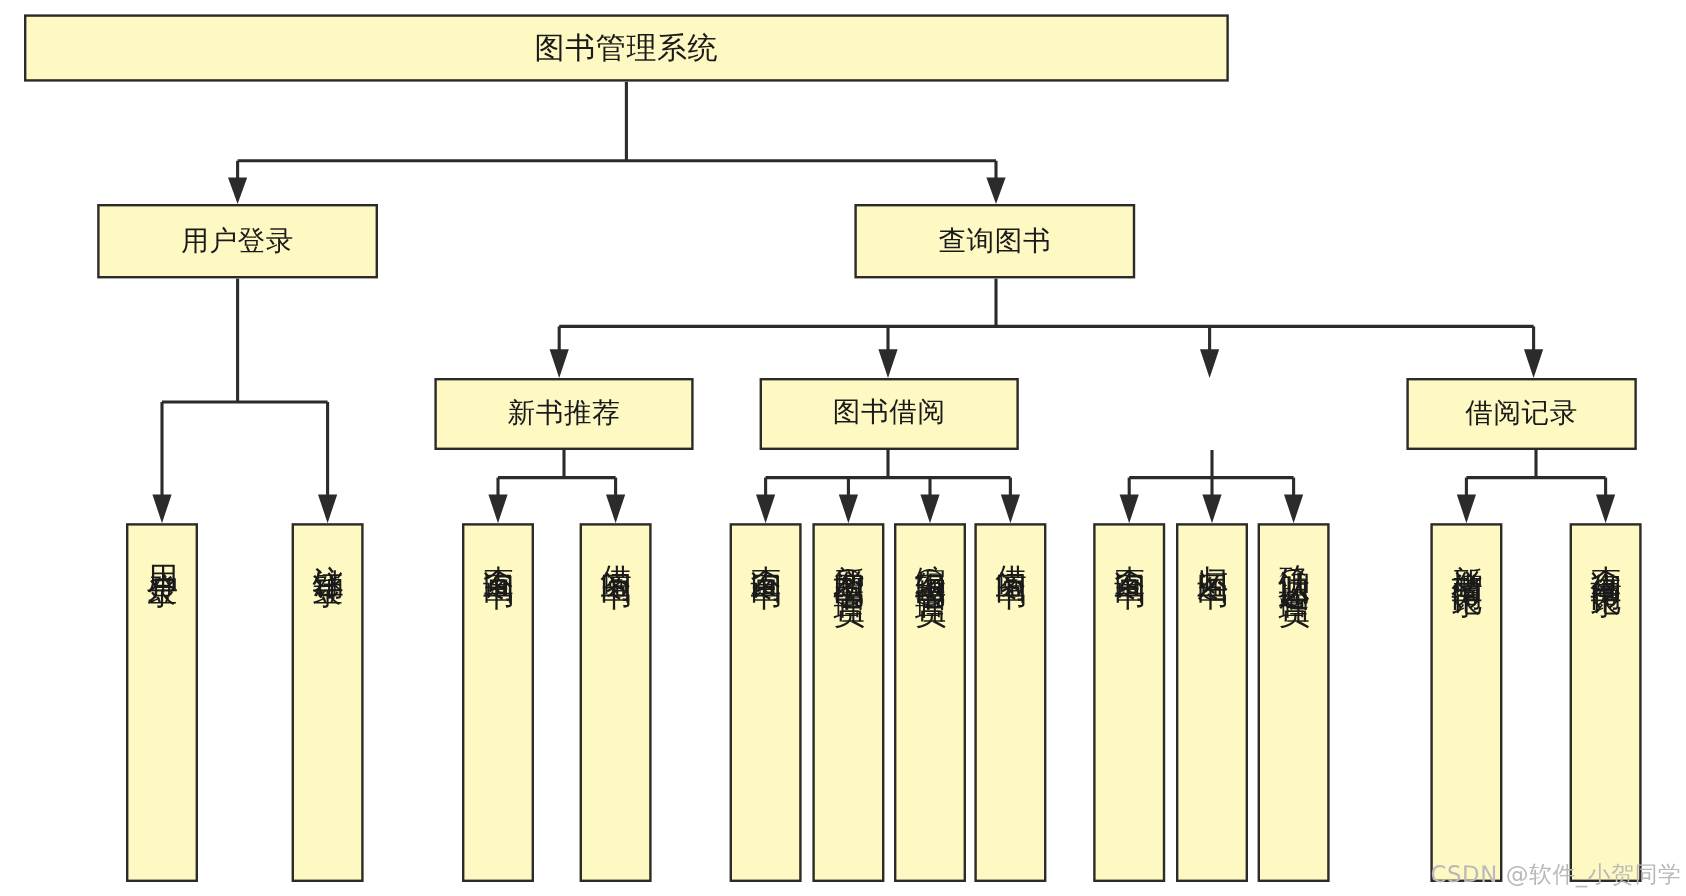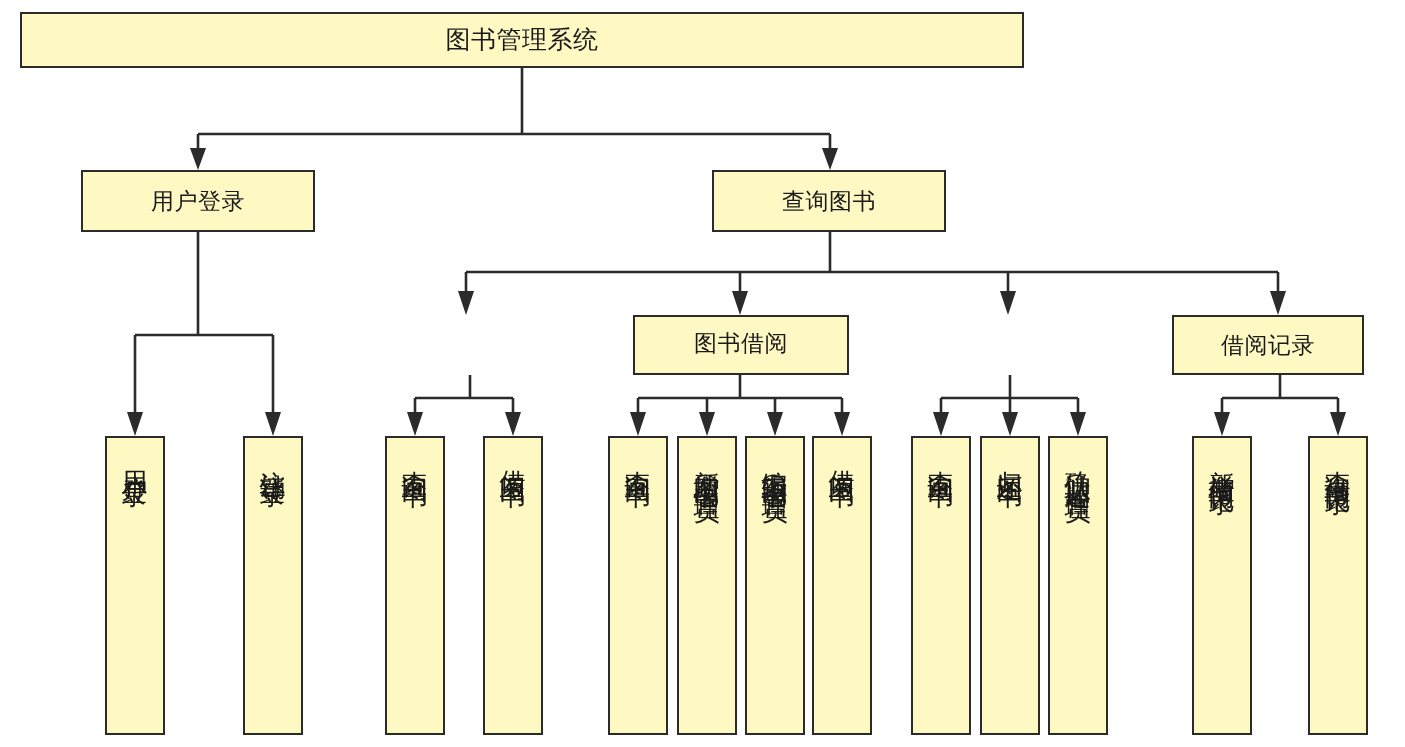--- a/index.html
+++ b/index.html
@@ -128,20 +128,23 @@
     <span class="lbl">图书管理系统</span>
   </div>
 
   <div class="node h" style="left:81px;top:170px;width:234px;height:62px;">
     <span class="lbl">用户登录</span>
   </div>
   <div class="node h" style="left:712px;top:170px;width:234px;height:62px;">
     <span class="lbl">查询图书</span>
   </div>
 
+  <div class="node h" style="left:362px;top:315px;width:216px;height:60px;">
+    <span class="lbl">新书推荐</span>
+  </div>
   <div class="node h" style="left:633px;top:315px;width:216px;height:60px;font-family:Liberation Mono, monospace;">
     <span class="lbl">图书借阅</span>
   </div>
   <div class="node h" style="left:1172px;top:315px;width:192px;height:60px;">
     <span class="lbl">借阅记录</span>
   </div>
 
   <div class="node v" style="left:105px;top:436px;width:60px;height:299px;">
     <span class="lbl">用户登录</span>
   </div>
@@ -179,14 +182,15 @@
     <span class="lbl">确认归还（管理员）</span>
   </div>
 
   <div class="node v" style="left:1192px;top:436px;width:60px;height:299px;">
     <span class="lbl">新增借阅记录</span>
   </div>
   <div class="node v" style="left:1308px;top:436px;width:60px;height:299px;">
     <span class="lbl">查询借阅记录</span>
   </div>
 
+  <div class="watermark" style="left:1192px;top:716px;">CSDN @软件_小贺同学</div>
 
 </div>
 
 </body></html>

